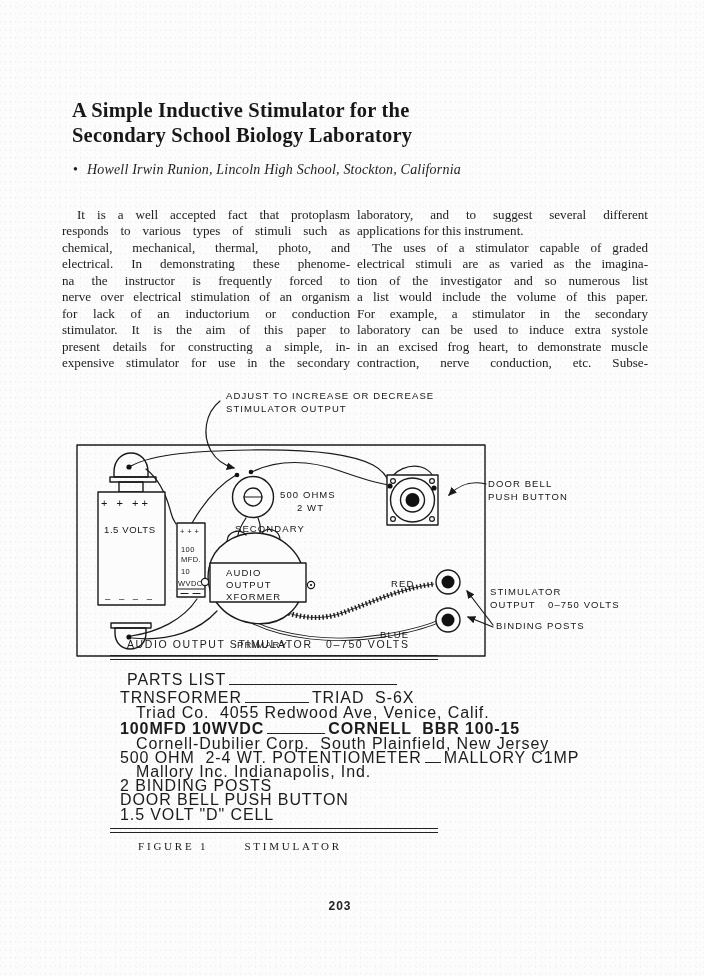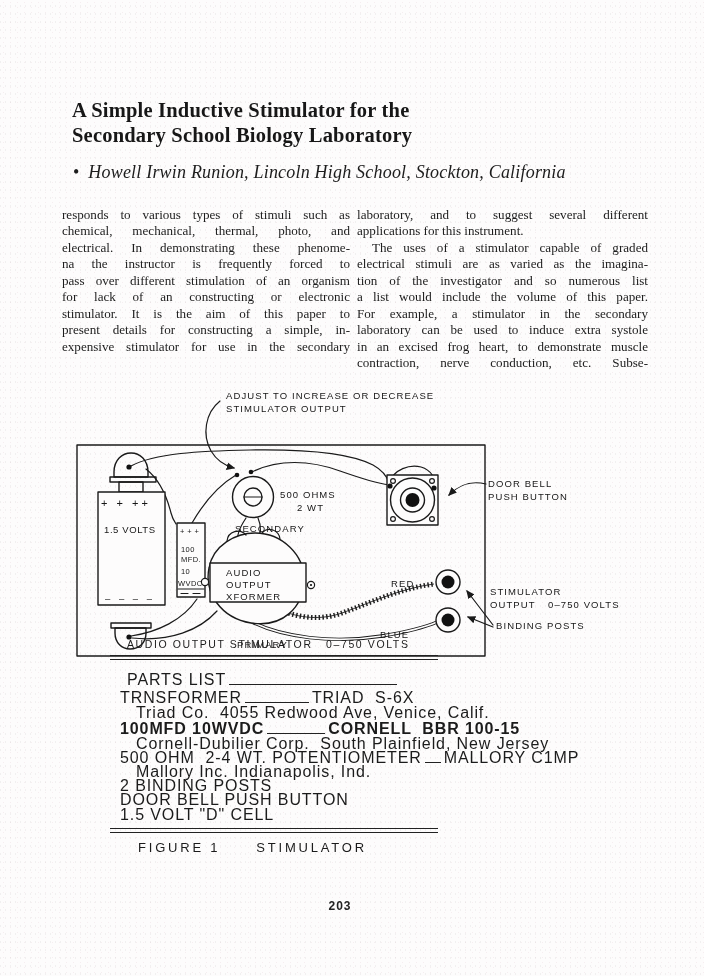--- a/index.html
+++ b/index.html
@@ -10,21 +10,21 @@
       radial-gradient(rgba(205,150,175,0.15) 0.8px, transparent 0.9px),
       radial-gradient(rgba(140,140,140,0.10) 0.7px, transparent 0.8px);
     background-size:7px 5px,5px 8px;
     background-position:0 0,3px 2px;
     color:#1b1b1b;
   }
   .abs{position:absolute;}
   
   .title{left:72px;top:98px;font-family:"Liberation Serif",serif;font-weight:bold;
          font-size:20.5px;line-height:25px;letter-spacing:0.2px;color:#171717;}
-  .byline{left:73px;top:162px;font-family:"Liberation Serif",serif;font-size:18px;color:#1d1d1d;}
+  .byline{left:73px;top:162px;font-family:"Liberation Serif",serif;font-size:14px;color:#1d1d1d;}
   .byline .bullet{font-style:normal;margin-right:9px;}
   .byline .bt{font-style:italic;letter-spacing:0.2px;}
   
   .col{top:207px;font-family:"Liberation Serif",serif;font-size:13.1px;line-height:16.45px;color:#1c1c1c;}
   .colL{left:62px;width:288px;}
   .colR{left:357px;width:291px;}
   .jl{text-align:justify;text-align-last:justify;}
   .pl{text-align-last:left;}
   .ind{text-indent:15px;}
   
@@ -36,46 +36,47 @@
   .dts{font-size:7.5px;letter-spacing:0.4px;}
   
   .specs{left:0;top:632px;width:704px;height:230px;font-family:"Liberation Sans",sans-serif;color:#1b1b1b;padding-left:36px;}
   .specs>div{position:absolute;white-space:pre;}
   .shead{left:127px;top:6px;font-size:10.5px;letter-spacing:1.6px;}
   .rule{left:110px;top:23px;width:328px;height:3px;border-top:1.4px solid #222;border-bottom:1.4px solid #222;}
   .rule2{top:196px;}
   .srow{font-size:16px;letter-spacing:0.9px;left:120px;}
   .sdetail{left:136px;}
   .leader{display:inline-block;border-bottom:1.2px solid #222;height:9px;margin:0 3px;}
-  .figcap{left:138px;top:208px;font-size:13px;letter-spacing:2.8px;}
+  .figcap{left:138px;top:208px;font-size:11px;letter-spacing:2.8px;font-family:Liberation Serif, serif;}
   .figcap .gap{margin-right:36px;}
   .pageno{left:300px;top:899px;width:80px;text-align:center;font-family:"Liberation Sans",sans-serif;
           font-size:12px;font-weight:600;letter-spacing:1px;color:#222;}
 </style>
 </head>
 <body>
 
 <div class="page">
 
   <div class="abs title">
     <div>A Simple Inductive Stimulator for the</div>
     <div>Secondary School Biology Laboratory</div>
   </div>
 
   <div class="abs byline">
     <span class="bullet">•</span><span class="bt">Howell Irwin Runion, Lincoln High School, Stockton, California</span>
   </div>
 
   <div class="abs col colL">
+    <div class="jl ind">It is a well accepted fact that protoplasm</div>
     <div class="jl">responds to various types of stimuli such as</div>
     <div class="jl">chemical, mechanical, thermal, photo, and</div>
     <div class="jl">electrical. In demonstrating these phenome-</div>
     <div class="jl">na the instructor is frequently forced to</div>
-    <div class="jl">pass over different stimulation of an organism</div>
-    <div class="jl">for lack of an constructing or electronic</div>
+    <div class="jl">nerve over electrical stimulation of an organism</div>
+    <div class="jl">for lack of an inductorium or conduction</div>
     <div class="jl">stimulator. It is the aim of this paper to</div>
     <div class="jl">present details for constructing a simple, in-</div>
     <div class="jl">expensive stimulator for use in the secondary</div>
   </div>
 
   <div class="abs col colR">
     <div class="jl">laboratory, and to suggest several different</div>
     <div class="jl pl">applications for this instrument.</div>
     <div class="jl ind">The uses of a stimulator capable of graded</div>
     <div class="jl">electrical stimuli are as varied as the imagina-</div>

